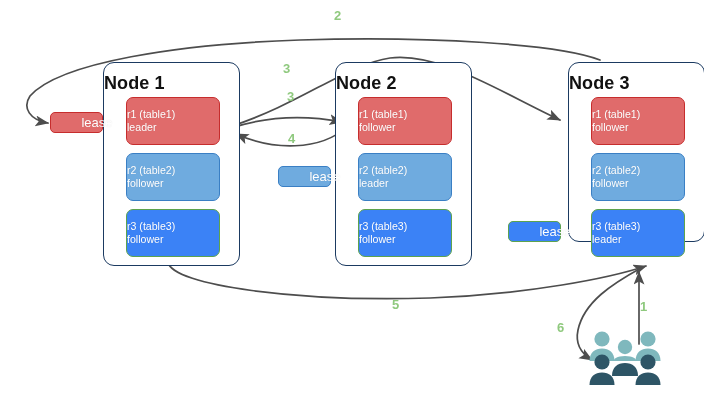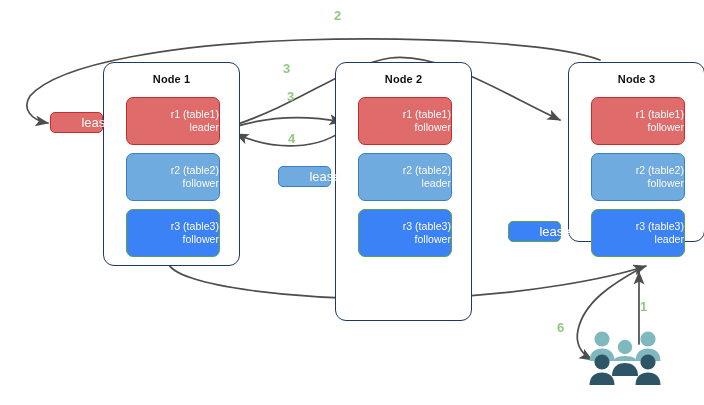--- a/index.html
+++ b/index.html
@@ -27,33 +27,33 @@
     border: 1.3px solid #1b3a61;
     border-radius: 11px;
     background: #ffffff;
     box-sizing: border-box;
   }
   .node-title {
     position: absolute;
     left: 0;
     right: 0;
     top: 10px;
-    text-align: center;
-    font-size: 11px;
+    text-align: left;
+    font-size: 18px;
     font-weight: bold;
     color: #111111;
     letter-spacing: 0.1px;
   }
   .replica {
     position: absolute;
     box-sizing: border-box;
     border-radius: 7px;
     display: flex;
     flex-direction: column;
-    align-items: flex-end;
+    align-items: flex-start;
     justify-content: center;
     color: #ffffff;
     font-size: 10.6px;
     line-height: 13px;
     text-shadow: 0 0 1px rgba(0,0,0,0.12);
   }
   .replica span { display: block; }
   .r-red {
     background: #e06b6b;
     border: 1.4px solid #c62d2d;
@@ -139,21 +139,21 @@
     <div class="replica r-blue" style="left:22px; top:90px; width:94px; height:48px;">
       <span>r2 (table2)</span>
       <span>follower</span>
     </div>
     <div class="replica r-green" style="left:22px; top:146px; width:94px; height:48px;">
       <span>r3 (table3)</span>
       <span>follower</span>
     </div>
   </div>
 
-  <div class="node-box" style="left:335px; top:62px; width:137px; height:259px;">
+  <div class="node-box" style="left:335px; top:62px; width:137px; height:204px;">
     <div class="node-title">Node 2</div>
     <div class="replica r-red" style="left:22px; top:34px; width:94px; height:48px;">
       <span>r1 (table1)</span>
       <span>follower</span>
     </div>
     <div class="replica r-blue" style="left:22px; top:90px; width:94px; height:48px;">
       <span>r2 (table2)</span>
       <span>leader</span>
     </div>
     <div class="replica r-green" style="left:22px; top:146px; width:94px; height:48px;">

